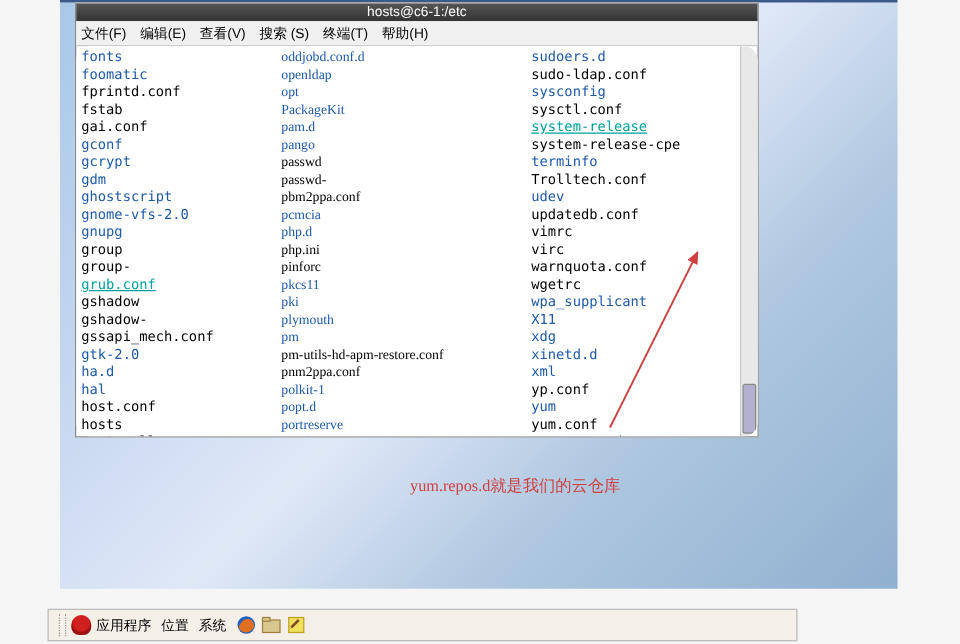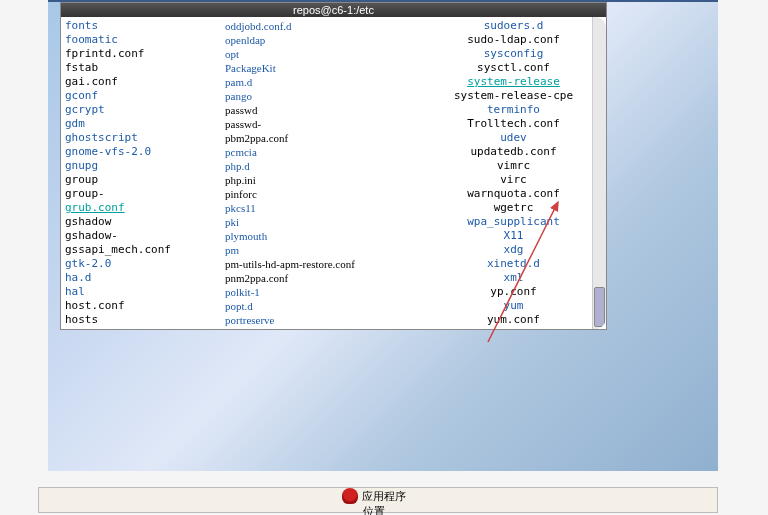--- a/index.html
+++ b/index.html
@@ -7,40 +7,48 @@
 .desktop { position: absolute; left: 48px; top: 0; width: 670px; height: 471px; background: linear-gradient(135deg, #a8c8e8 0%, #c8d8f0 30%, #e0e8f8 50%, #b0c8e0 70%, #90b0d0 100%); border-top: 2px solid #3a5a8a; }
 .terminal { position: absolute; left: 12px; top: 0; width: 547px; background: #fff; border: 1px solid #888; }
 .titlebar { background: linear-gradient(#555, #333); color: #fff; text-align: center; font-size: 11px; padding: 1px 0; font-family: sans-serif; }
 .menubar { background: #f0f0f0; padding: 2px 4px; border-bottom: 1px solid #ccc; font-family: sans-serif; font-size: 11px; }
 .menubar span { margin-right: 8px; cursor: pointer; }
 .term-body { background: #fff; padding: 2px 4px; font-family: "DejaVu Sans Mono", monospace; font-size: 11px; line-height: 14px; position: relative; height: 312px; overflow: hidden; border-radius: 11px; }
 .cols { display: flex; }
 .col { white-space: pre; }
 .col1 { width: 160px; }
 .col2 { width: 200px; font-family: Liberation Serif, serif; }
-.col3 { flex: 1; text-align: center; }
+.col3 { flex: 1; }
 .blue { color: #1e5aa8; }
 .cyan { color: #00a0a0; text-decoration: underline; }
 .black { color: #000; }
 .scrollbar { position: absolute; right: 0; top: 0; bottom: 0; width: 14px; background: #e8e8e8; border-left: 1px solid #ccc; }
 .scrollthumb { position: absolute; left: 1px; right: 1px; bottom: 2px; height: 40px; background: #b0b0d0; border: 1px solid #888; border-radius: 2px; }
 .arrow { position: absolute; left: 430px; top: 190px; pointer-events: none; }
 .annotation { position: absolute; left: 280px; top: 378px; color: #d04040; font-family: "SimSun", serif; font-size: 13px; line-height: 18px; }
-.taskbar { position: absolute; left: 38px; bottom: 2px; width: 680px; height: 26px; background: #f4f0e8; border: 1px solid #bbb; display: flex; align-items: center; padding: 0 4px; font-family: sans-serif; font-size: 11px; flex-direction: column; }
+.taskbar { position: absolute; left: 38px; bottom: 2px; width: 600px; height: 26px; background: #f4f0e8; border: 1px solid #bbb; display: flex; align-items: center; padding: 0 4px; font-family: sans-serif; font-size: 11px; }
 .taskbar .tb-icon { width: 16px; height: 16px; margin-right: 4px; display: inline-flex; align-items: center; justify-content: center; }
 .taskbar .tb-item { margin-right: 8px; display: flex; align-items: center; }
 .redhat { width: 16px; height: 16px; background: radial-gradient(circle at 50% 40%, #d02020 50%, #a01010 60%); border-radius: 50% 50% 40% 40%; }
 .divider { width: 6px; height: 18px; border-left: 1px dotted #999; border-right: 1px dotted #999; margin: 0 4px; }
 </style>
 </head>
 <body>
 
 <div class="desktop">
   <div class="terminal">
-    <div class="titlebar">repos@c6-1:/etc</div>
+    <div class="titlebar">hosts@c6-1:/etc</div>
+    <div class="menubar">
+      <span>文件(F)</span>
+      <span>编辑(E)</span>
+      <span>查看(V)</span>
+      <span>搜索 (S)</span>
+      <span>终端(T)</span>
+      <span>帮助(H)</span>
+    </div>
     <div class="term-body">
       <div class="cols">
         <div class="col col1" id="c1"><div class="blue">fonts</div><div class="blue">foomatic</div><div class="black">fprintd.conf</div><div class="black">fstab</div><div class="black">gai.conf</div><div class="blue">gconf</div><div class="blue">gcrypt</div><div class="blue">gdm</div><div class="blue">ghostscript</div><div class="blue">gnome-vfs-2.0</div><div class="blue">gnupg</div><div class="black">group</div><div class="black">group-</div><div class="cyan">grub.conf</div><div class="black">gshadow</div><div class="black">gshadow-</div><div class="black">gssapi_mech.conf</div><div class="blue">gtk-2.0</div><div class="blue">ha.d</div><div class="blue">hal</div><div class="black">host.conf</div><div class="black">hosts</div><div class="black">hosts.allow</div></div>
         <div class="col col2" id="c2"><div class="blue">oddjobd.conf.d</div><div class="blue">openldap</div><div class="blue">opt</div><div class="blue">PackageKit</div><div class="blue">pam.d</div><div class="blue">pango</div><div class="black">passwd</div><div class="black">passwd-</div><div class="black">pbm2ppa.conf</div><div class="blue">pcmcia</div><div class="blue">php.d</div><div class="black">php.ini</div><div class="black">pinforc</div><div class="blue">pkcs11</div><div class="blue">pki</div><div class="blue">plymouth</div><div class="blue">pm</div><div class="black">pm-utils-hd-apm-restore.conf</div><div class="black">pnm2ppa.conf</div><div class="blue">polkit-1</div><div class="blue">popt.d</div><div class="blue">portreserve</div><div class="blue">postfix</div></div>
         <div class="col col3" id="c3"><div class="blue">sudoers.d</div><div class="black">sudo-ldap.conf</div><div class="blue">sysconfig</div><div class="black">sysctl.conf</div><div class="cyan">system-release</div><div class="black">system-release-cpe</div><div class="blue">terminfo</div><div class="black">Trolltech.conf</div><div class="blue">udev</div><div class="black">updatedb.conf</div><div class="black">vimrc</div><div class="black">virc</div><div class="black">warnquota.conf</div><div class="black">wgetrc</div><div class="blue">wpa_supplicant</div><div class="blue">X11</div><div class="blue">xdg</div><div class="blue">xinetd.d</div><div class="blue">xml</div><div class="black">yp.conf</div><div class="blue">yum</div><div class="black">yum.conf</div><div class="blue">yum.repos.d</div></div>
       </div>
 
       <div class="scrollbar">
         <div class="scrollthumb"></div>
       </div>
@@ -50,20 +58,21 @@
   <svg class="arrow" width="120" height="160">
     <defs>
         <marker id="ah" markerWidth="8" markerHeight="8" refX="6" refY="3" orient="auto">
           <path d="M0,0 L7,3 L0,6 Z" fill="#d04040"></path>
         </marker>
       </defs>
     <line x1="10" y1="150" x2="80" y2="10" stroke="#d04040" stroke-width="1.5" marker-end="url(#ah)"></line>
   </svg>
 
   <div class="annotation">
+    <div>yum.repos.d就是我们的云仓库</div>
   </div>
 </div>
 
 <div class="taskbar">
   <div class="divider"></div>
   <div class="tb-item">
     <span class="tb-icon">
         <span class="redhat"></span>
       </span>
     <span>应用程序</span>

